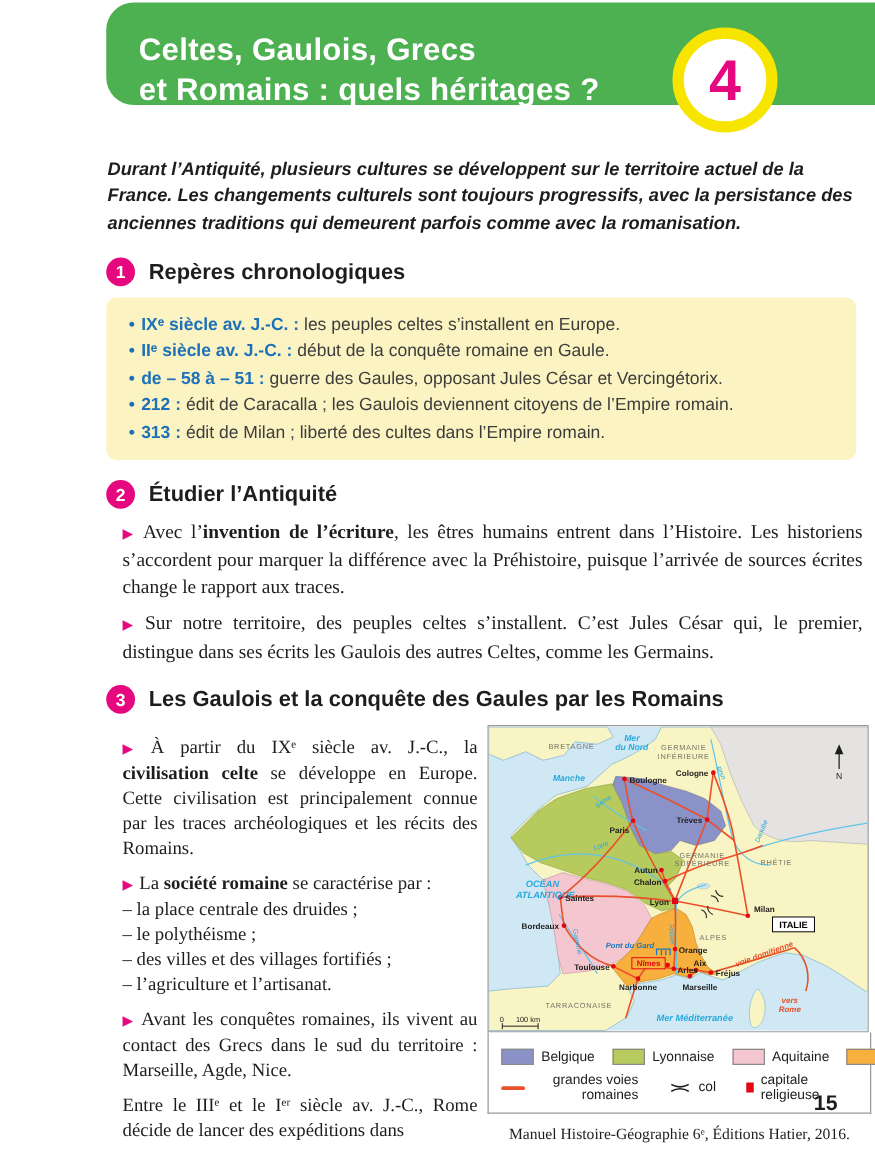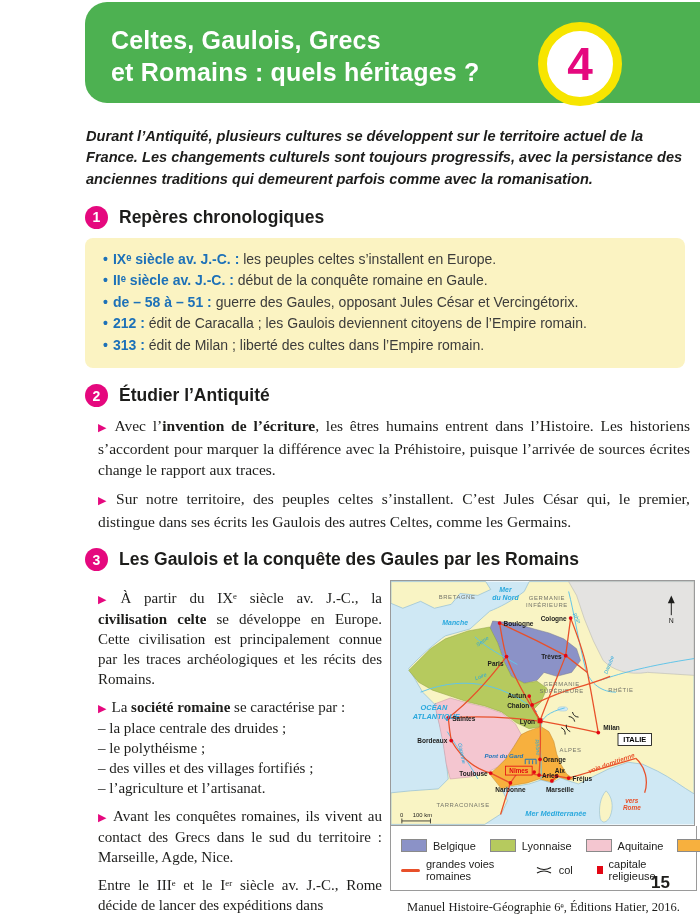--- a/index.html
+++ b/index.html
@@ -1,20 +1,20 @@
 <!DOCTYPE html>
 <html><head>
 <meta charset="utf-8">
 <style>
   * { margin:0; padding:0; box-sizing:border-box; }
   body { background:#fff; font-family:"Liberation Sans", sans-serif; }
   .page { position:relative; width:700px; height:919px; background:#fff; overflow:hidden; color:#1d1d1b; }
 
   
-  .chapter-header { position:absolute; left:85px; top:2px; right:0; height:101px;
+  .chapter-header { position:absolute; left:85px; top:2px; right:0; height:82px;
     background:#4db151; border-radius:22px 0 0 22px; }
   .chapter-title { padding:22px 0 0 26px; color:#fff; font-weight:bold; font-size:25px; line-height:1.28; letter-spacing:.2px; }
   .chapter-badge { position:absolute; top:20px; right:78px; width:84px; height:84px; border-radius:50%;
     background:#fff; border:9px solid #f7e500; display:flex; align-items:center; justify-content:center; }
   .chapter-badge span { color:#e5087e; font-size:46px; font-weight:bold; }
 
   
   .intro { margin:126px 14px 0 86px; font-size:14.6px; font-weight:bold; font-style:italic; line-height:1.46; }
 
   
@@ -46,21 +46,21 @@
   
   .map-frame { display:block; border:1px solid #9a9a9a; }
   .legend-box { border:1px solid #9a9a9a; border-top:none; background:#fff; padding:7px 10px 8px 10px; }
   .legend-title { font-size:11px; font-weight:bold; color:#1d1d1b; }
   .legend-row { display:flex; align-items:center; margin-top:6px; }
   .legend-item { display:flex; align-items:center; gap:6px; margin-right:14px; }
   .swatch { width:26px; height:13px; border:1px solid #8a8a8a; }
   .legend-label { font-size:11px; color:#1d1d1b; }
   .road-sample { width:26px; height:3px; background:#e8502a; border-radius:2px; }
   .capital-sample { width:8px; height:8px; background:#e30613; }
-  .sym-gap { margin-right:24px; }
+  .sym-gap { margin-right:24px;text-align:right; }
 
   .map-caption { margin-top:9px; text-align:center; font-family:"Liberation Serif","DejaVu Serif",serif; font-size:12.5px; color:#1d1d1b; }
 
   .page-num { position:absolute; right:30px; bottom:26px; font-size:17px; font-weight:bold; color:#1d1d1b; }
 
   
   svg text { font-family:"Liberation Sans", sans-serif; }
   .sea-lbl { fill:#29a8dd; font-style:italic; font-weight:bold; font-size:7px; }
   .sea-lbl-lg { fill:#29a8dd; font-style:italic; font-weight:bold; font-size:7.5px; }
   .riv-lbl { fill:#29a8dd; font-style:italic; font-size:5.5px; }

